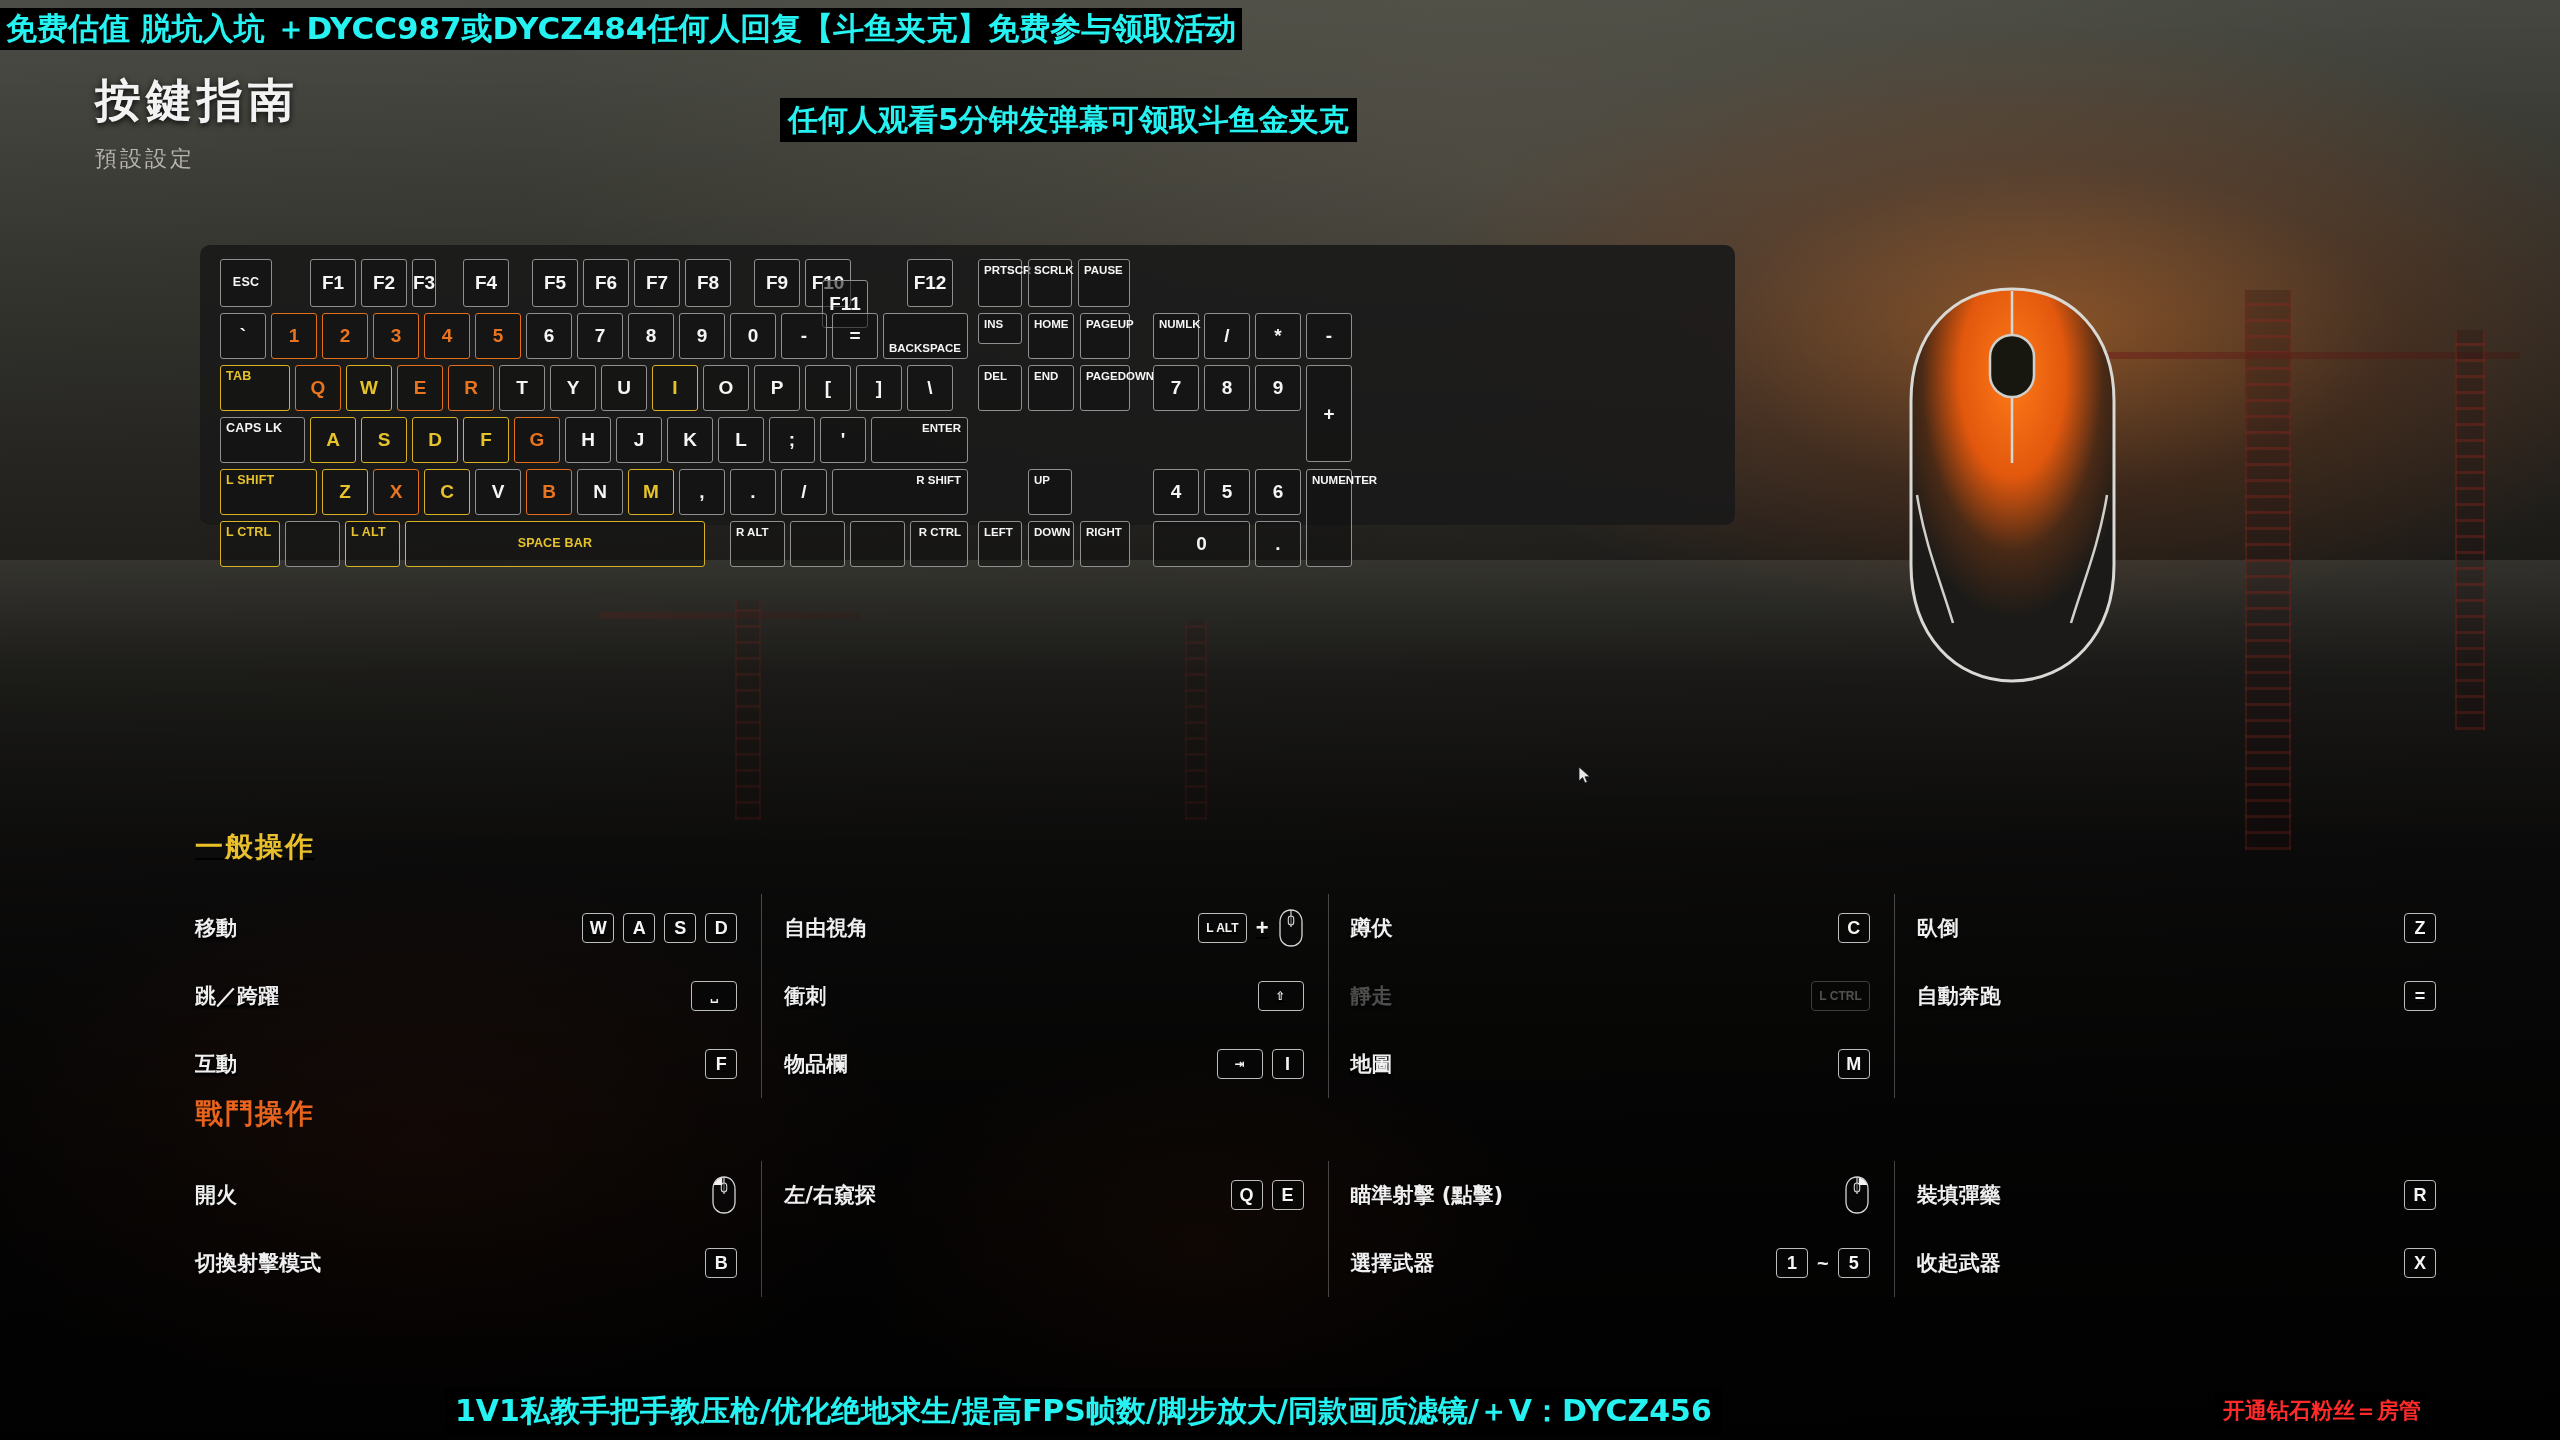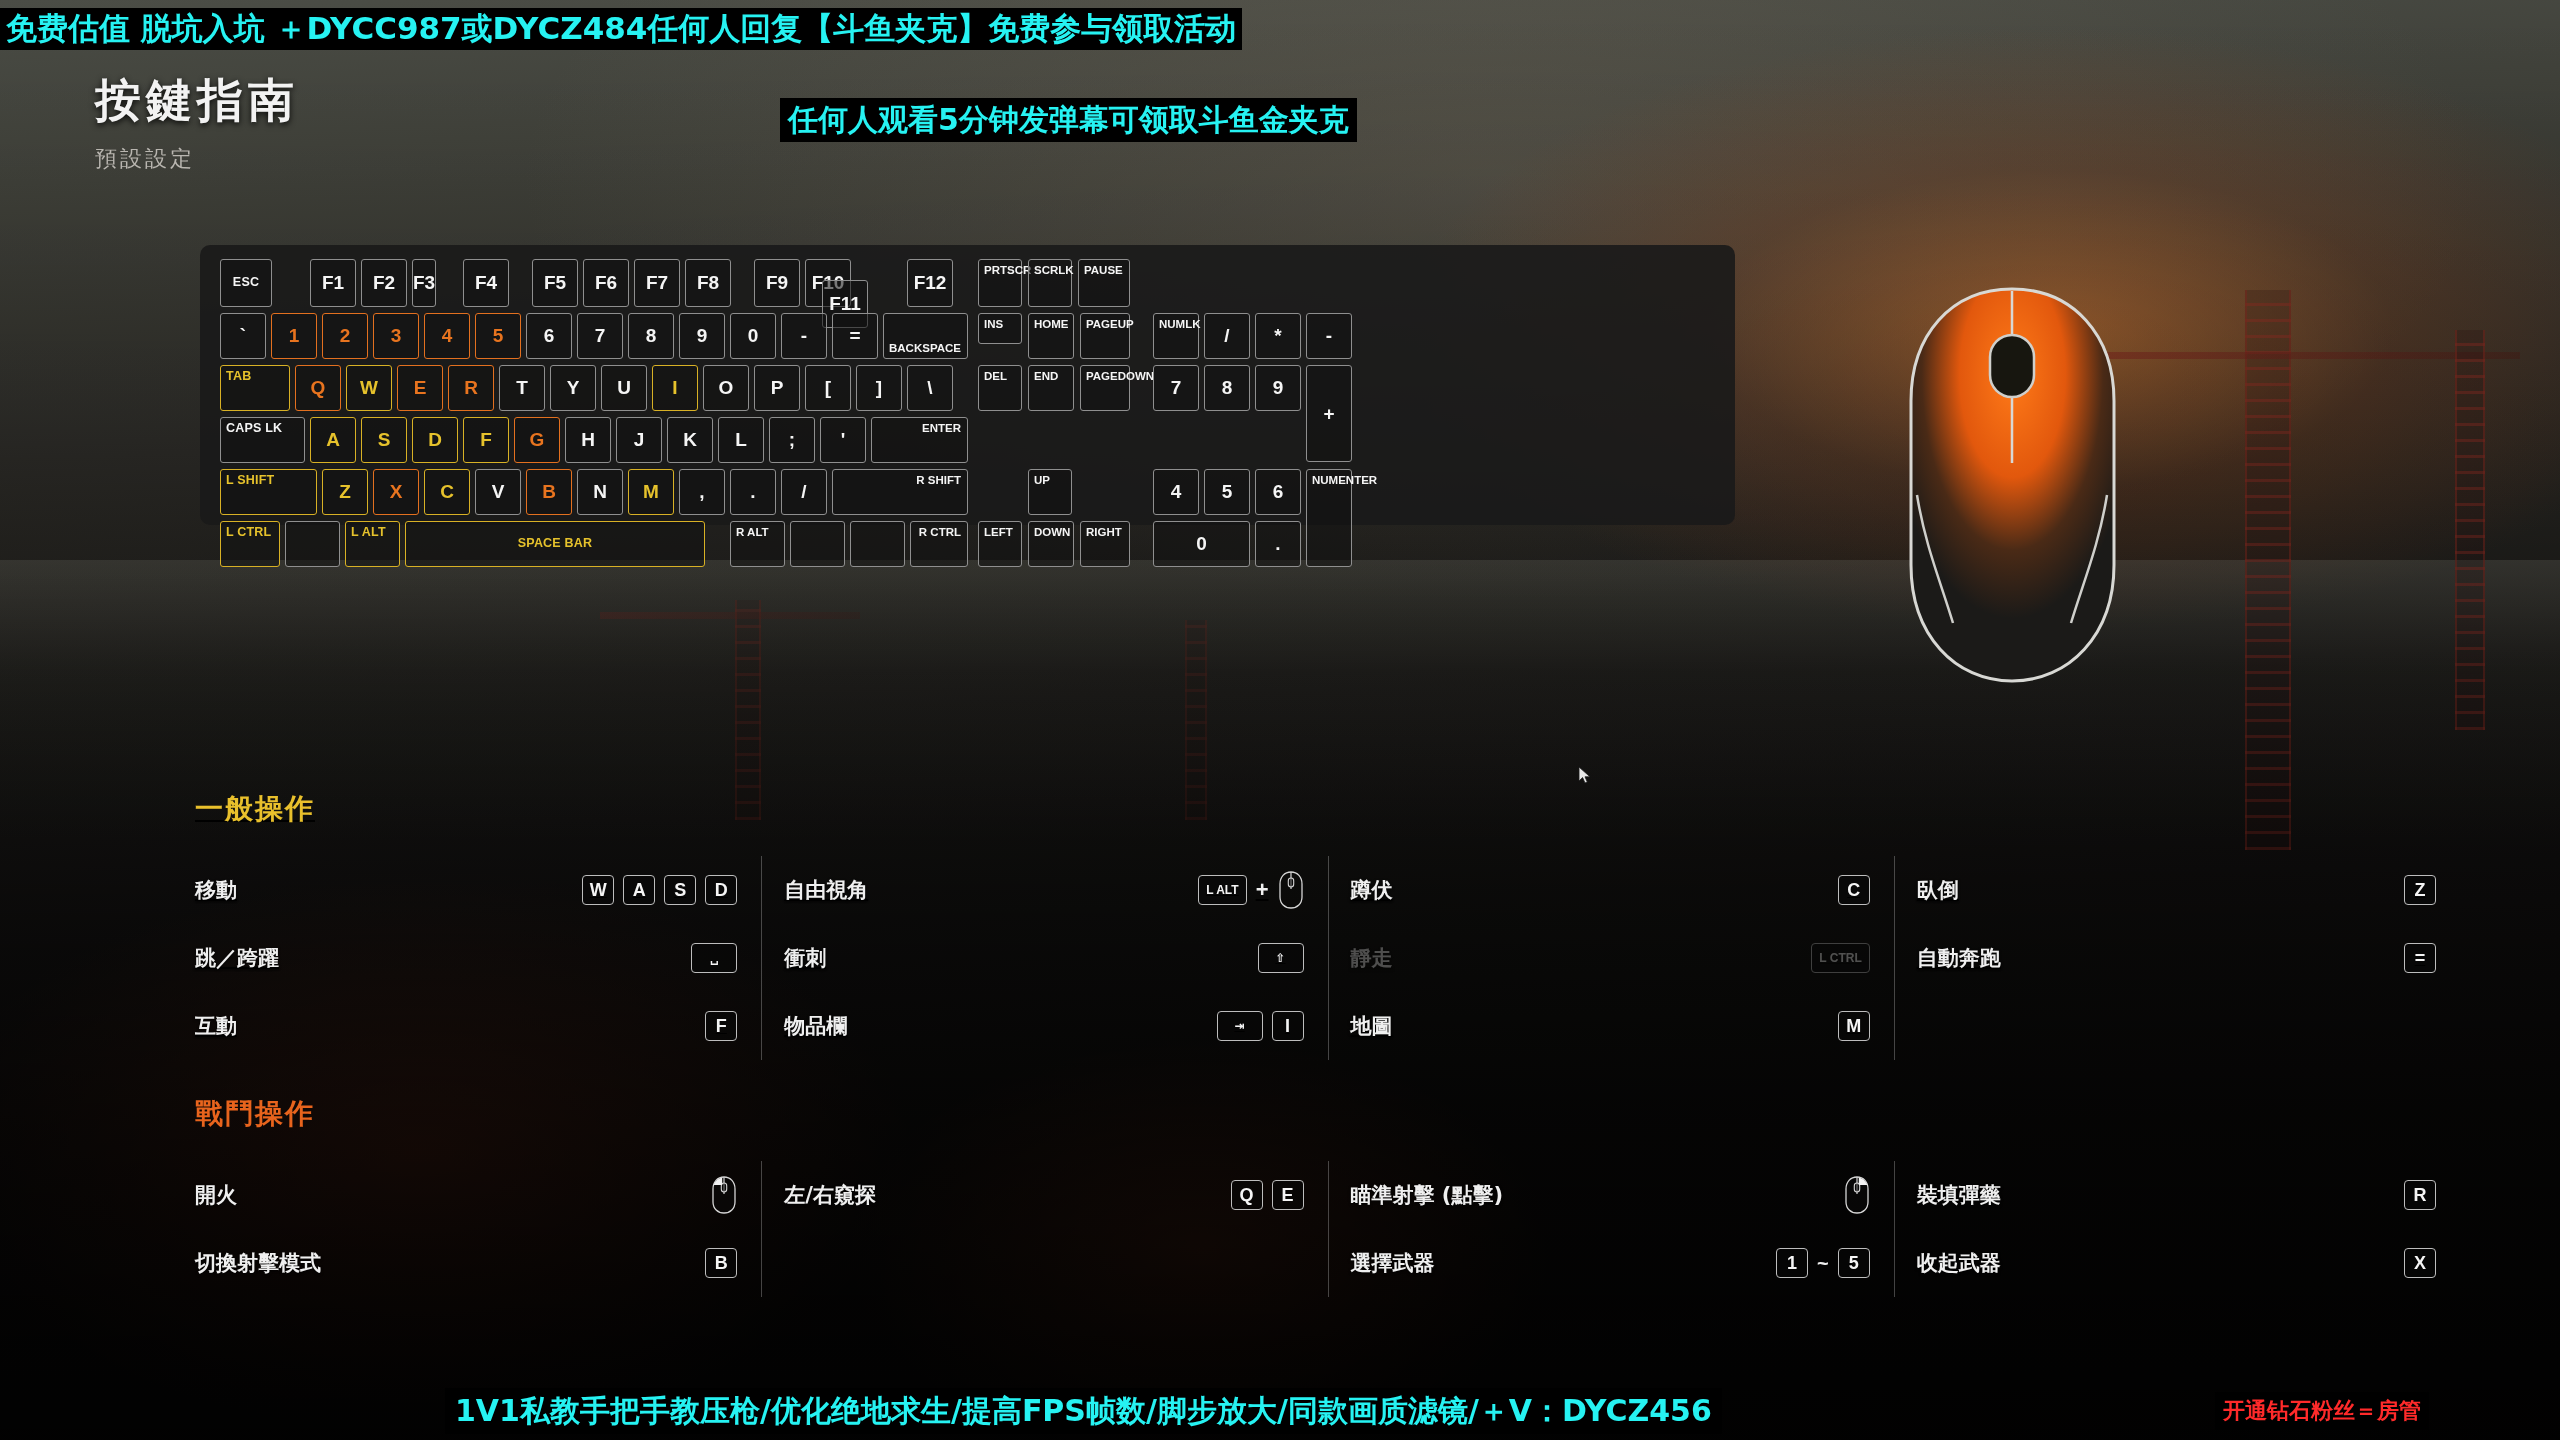--- a/index.html
+++ b/index.html
@@ -511,21 +511,21 @@
   <line x1="117" y1="8" x2="117" y2="180" stroke="#d8d8d4" stroke-width="2.5"></line>
   <rect x="95" y="52" width="44" height="62" rx="22" fill="#17160f" stroke="#cfcfcb" stroke-width="2.5"></rect>
   <path d="M22 212 C30 262 46 300 58 340" fill="none" stroke="#cfcfcb" stroke-width="2.5"></path>
   <path d="M212 212 C204 262 188 300 176 340" fill="none" stroke="#cfcfcb" stroke-width="2.5"></path>
 </svg>
 
 <svg id="cursor" viewBox="0 0 14 18">
   <path d="M1 1 L1 15 L4.6 11.6 L7 17 L9.3 16 L7 10.8 L12 10.8 Z" fill="#e8e8e8" stroke="#1a1a1a" stroke-width="0.8"></path>
 </svg>
 
-<div class="section" style="top:790px;text-decoration:underline;">
+<div class="section" style="top:828px;text-decoration:underline;">
   <div class="sec-title general">一般操作</div>
   <div class="grid">
       <div class="col">
         <div class="row">
           <div class="row-label">移動</div>
           <div class="row-binds">
             <div class="kbd sq">W</div>
             <div class="kbd sq">A</div>
             <div class="kbd sq">S</div>
             <div class="kbd sq">D</div>

